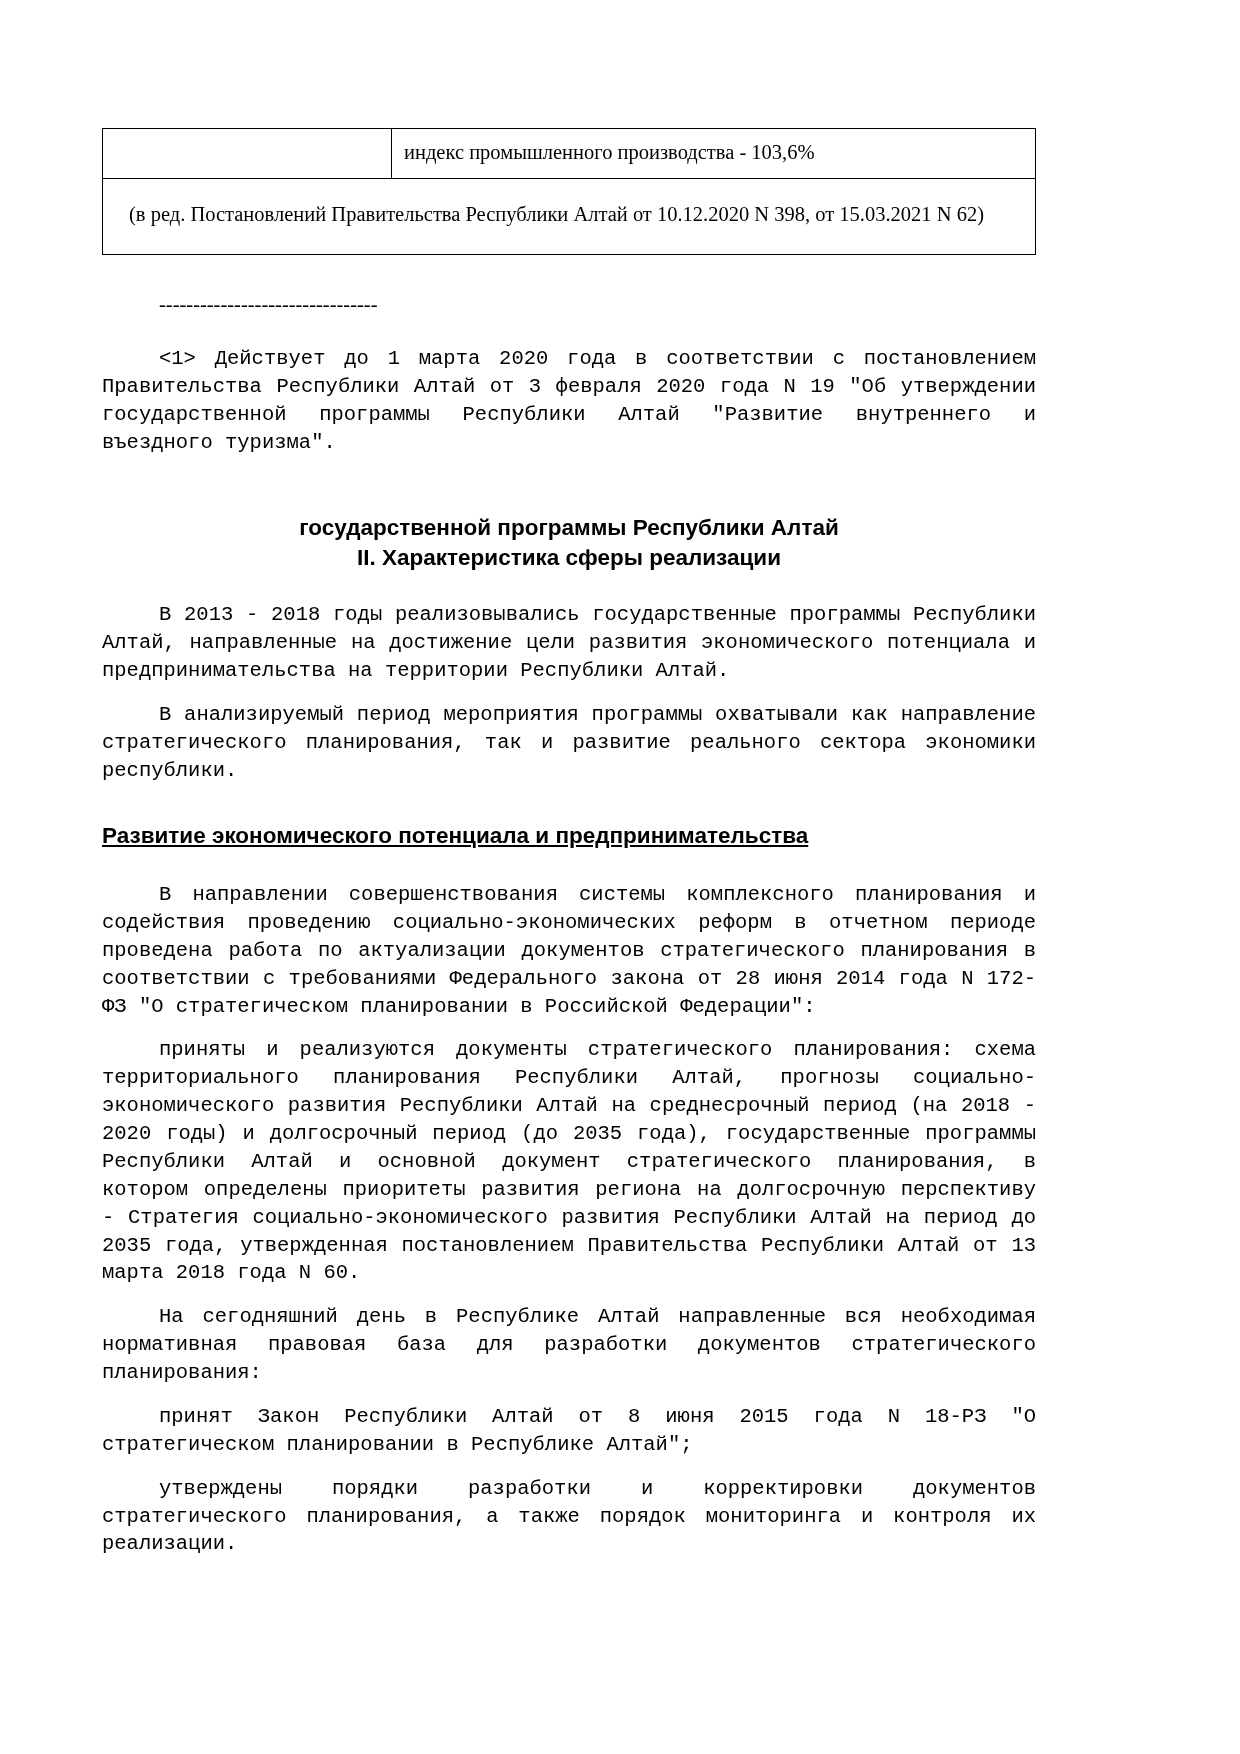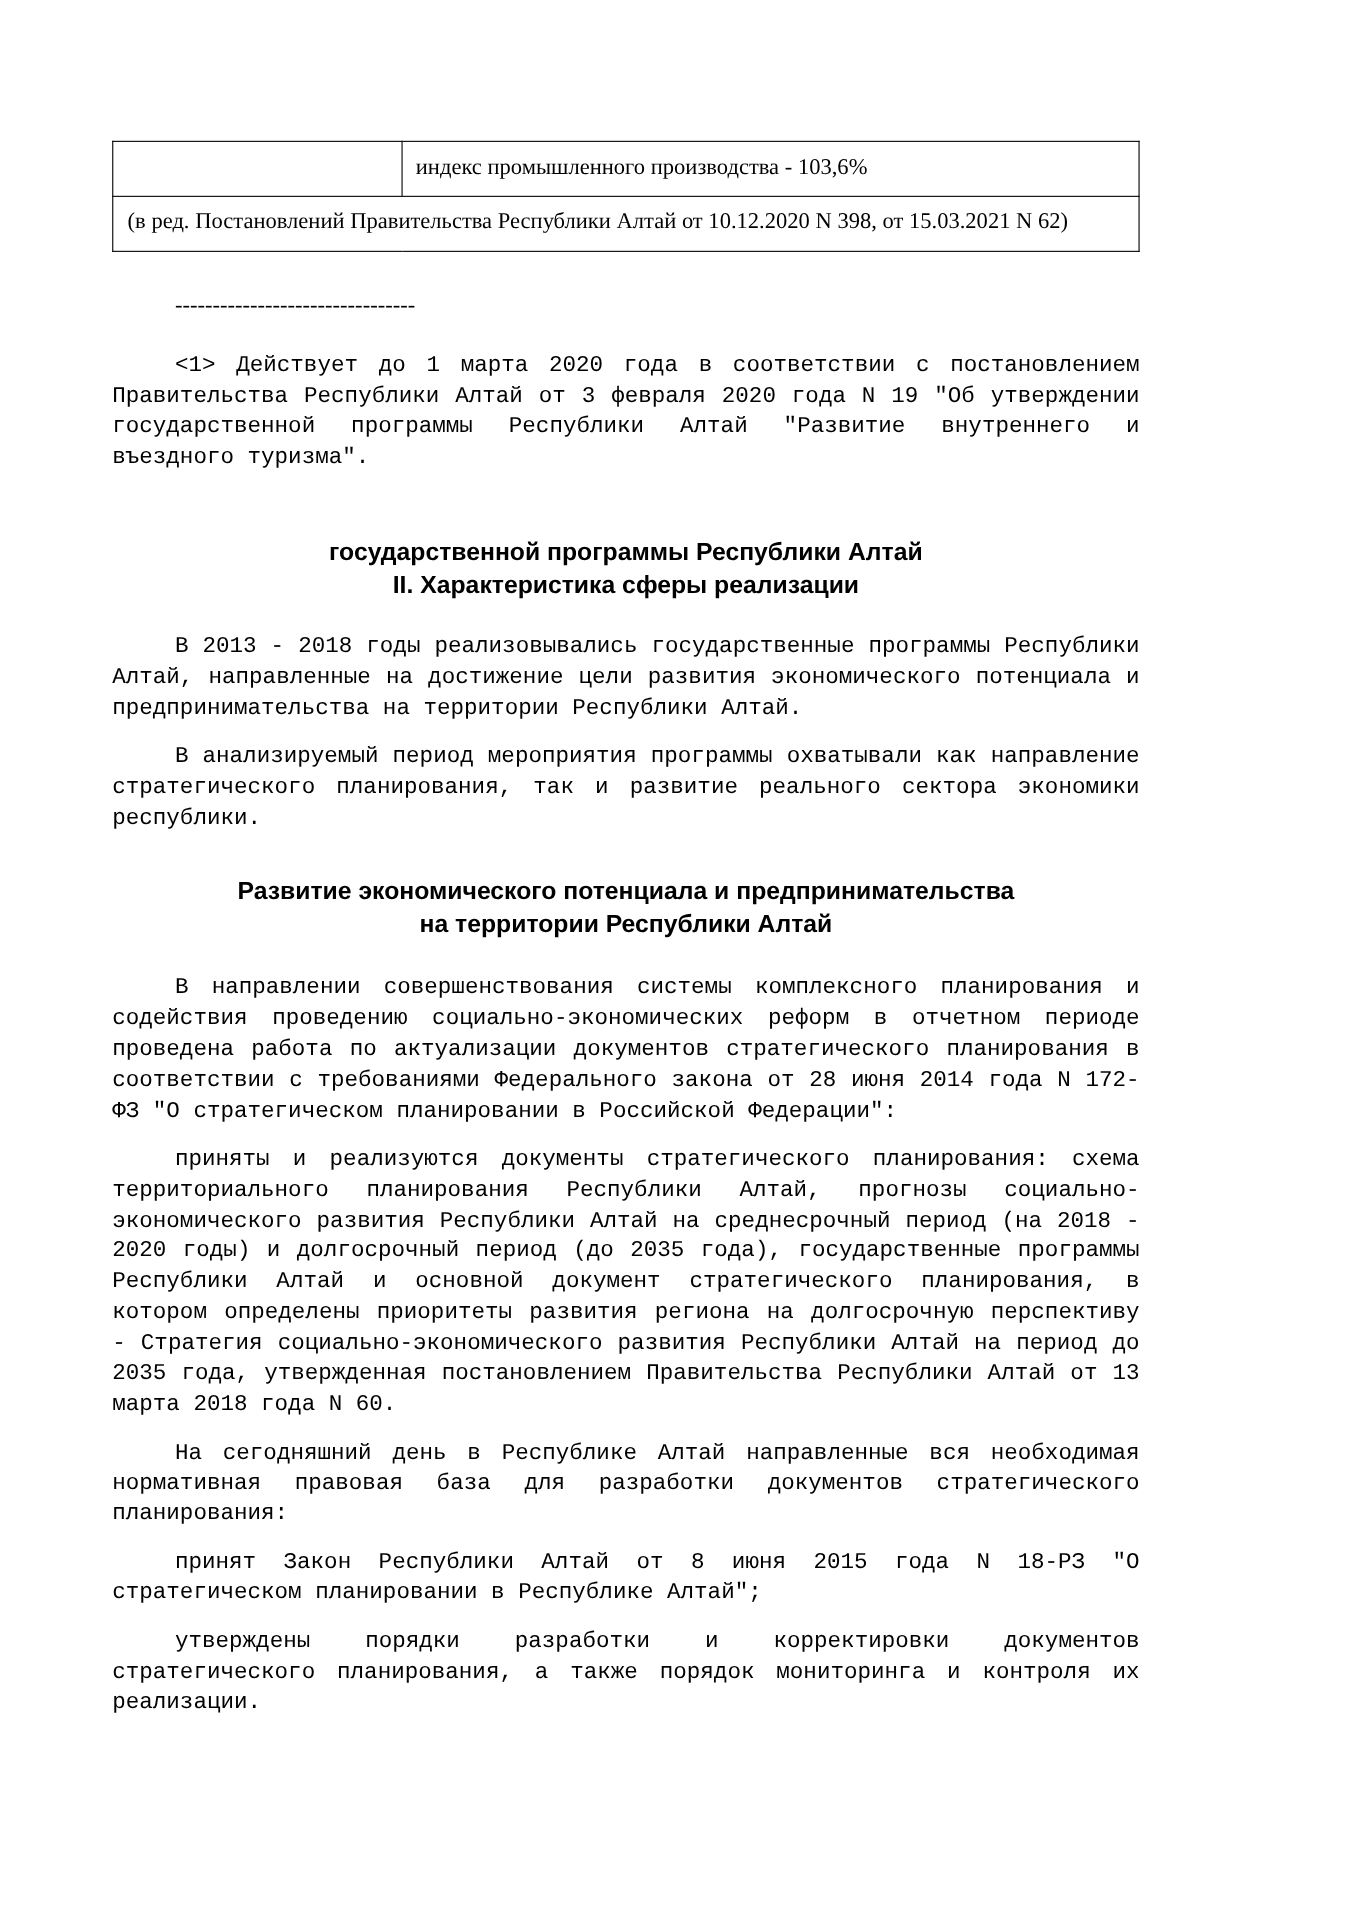--- a/index.html
+++ b/index.html
@@ -24,21 +24,21 @@
 
   
   .top-table {
     width: 100%;
     border-collapse: collapse;
     table-layout: fixed;
     margin: 0 0 0 0;
   }
   .top-table td {
     border: 1px solid #000000;
-    padding: 0;
+    padding: 13px;
     vertical-align: top;
   }
   .cell-left {
     width: 262px;
   }
   .cell-right {
     padding: 10px 12px 12px 12px !important;
   }
   .cell-value {
     font-size: 20.5px;
@@ -83,23 +83,23 @@
     line-height: 1.35;
     margin: 34px 0 28px 0;
   }
   h2.heading .ln {
     display: block;
   }
   h3.subheading {
     font-family: "Liberation Sans", "DejaVu Sans", sans-serif;
     font-size: 22.5px;
     font-weight: bold;
-    text-align: center;
     line-height: 1.35;
     margin: 36px 0 30px 0;
+    text-decoration: underline;
   }
   h3.subheading .ln {
     display: block;
   }
   .spacer-sm { height: 6px; }
 </style>
 </head>
 <body>
 
 <div class="page">
@@ -128,21 +128,20 @@
   <h2 class="heading">
     <span class="ln">государственной программы Республики Алтай</span>
     <span class="ln">II. Характеристика сферы реализации</span>
   </h2>
 
   <p class="para">В 2013 - 2018 годы реализовывались государственные программы Республики Алтай, направленные на достижение цели развития экономического потенциала и предпринимательства на территории Республики Алтай.</p>
   <p class="para">В анализируемый период мероприятия программы охватывали как направление стратегического планирования, так и развитие реального сектора экономики республики.</p>
 
   <h3 class="subheading">
     <span class="ln">Развитие экономического потенциала и предпринимательства</span>
-    <span class="ln">на территории Республики Алтай</span>
   </h3>
 
   <p class="para">В направлении совершенствования системы комплексного планирования и содействия проведению социально-экономических реформ в отчетном периоде проведена работа по актуализации документов стратегического планирования в соответствии с требованиями Федерального закона от 28 июня 2014 года N 172-ФЗ "О стратегическом планировании в Российской Федерации":</p>
   <p class="para">приняты и реализуются документы стратегического планирования: схема территориального планирования Республики Алтай, прогнозы социально-экономического развития Республики Алтай на среднесрочный период (на 2018 - 2020 годы) и долгосрочный период (до 2035 года), государственные программы Республики Алтай и основной документ стратегического планирования, в котором определены приоритеты развития региона на долгосрочную перспективу - Стратегия социально-экономического развития Республики Алтай на период до 2035 года, утвержденная постановлением Правительства Республики Алтай от 13 марта 2018 года N 60.</p>
   <p class="para">На сегодняшний день в Республике Алтай направленные вся необходимая нормативная правовая база для разработки документов стратегического планирования:</p>
   <p class="para">принят Закон Республики Алтай от 8 июня 2015 года N 18-РЗ "О стратегическом планировании в Республике Алтай";</p>
   <p class="para">утверждены порядки разработки и корректировки документов стратегического планирования, а также порядок мониторинга и контроля их реализации.</p>
 
 </div>
 

